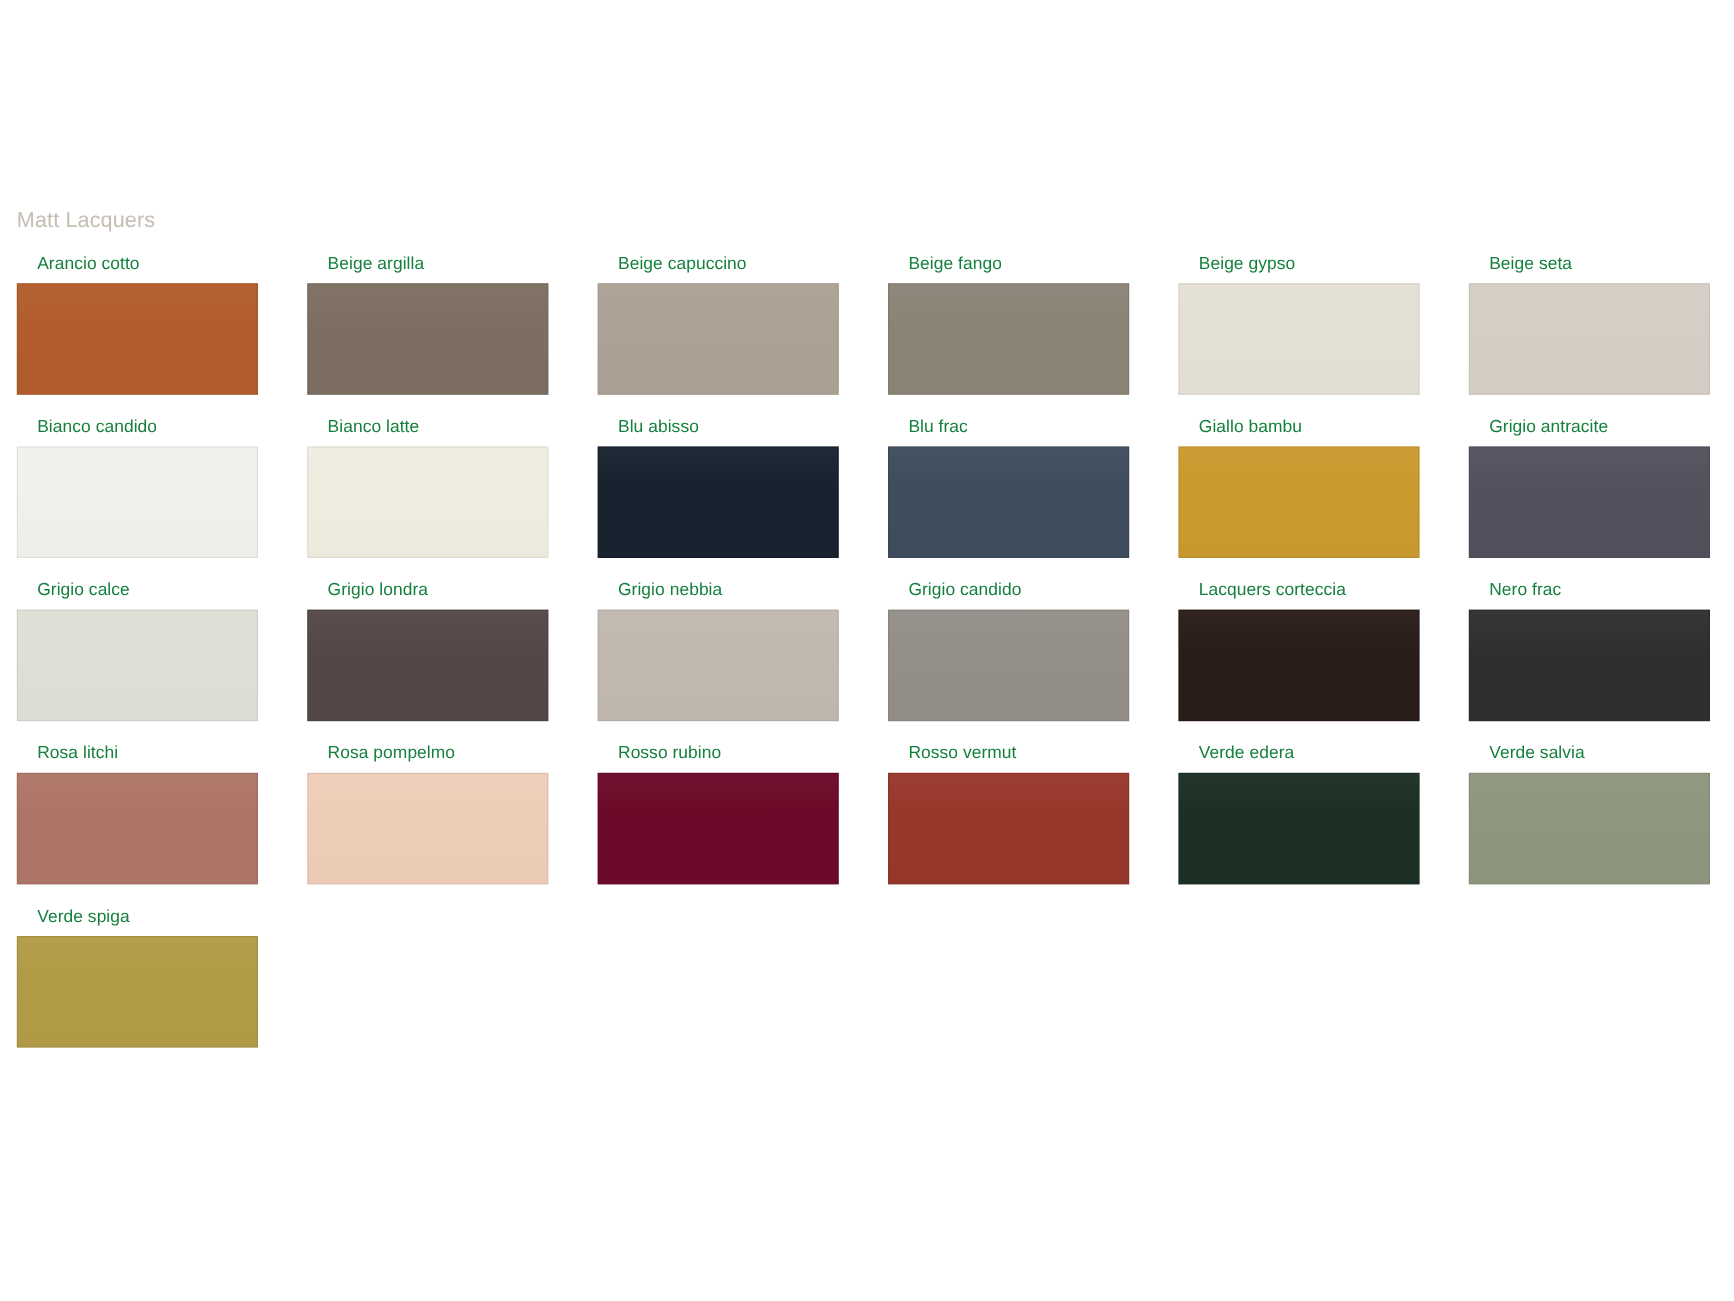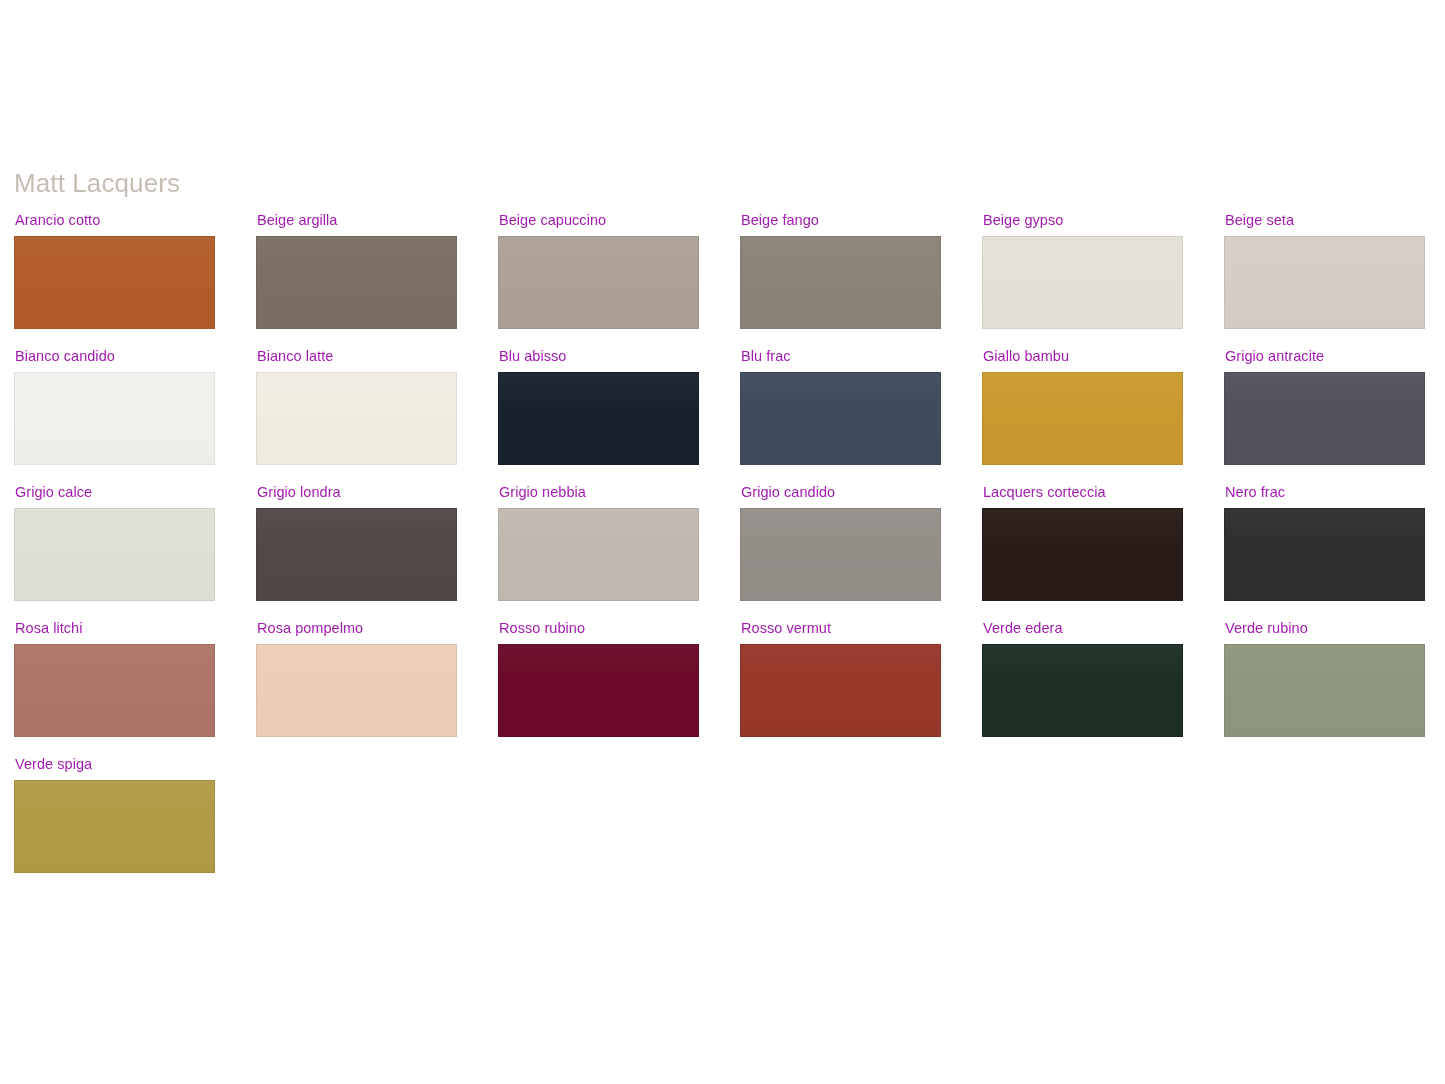--- a/index.html
+++ b/index.html
@@ -25,21 +25,21 @@
   }
 
   .palette-section {
     position: absolute;
     left: 14px;
     top: 168px;
     width: 1417px;
   }
 
   .section-title {
-    font-size: 26px;
+    font-size: 18px;
     font-weight: 400;
     line-height: 30px;
     color: #c5bdb2;
     letter-spacing: 0.1px;
     margin: 0 0 14px 0;
     padding: 0;
     white-space: nowrap;
   }
 
   .swatch-grid {
@@ -52,23 +52,23 @@
 
   .swatch-card {
     width: 201px;
     display: block;
   }
 
   .swatch-label {
     font-size: 14.5px;
     font-weight: 400;
     line-height: 17px;
-    color: #a21caf;
+    color: #15803d;
     letter-spacing: 0.05px;
-    margin: 0 0 7px 1px;
+    margin: 0 0 7px 17px;
     white-space: nowrap;
     overflow: hidden;
     text-overflow: ellipsis;
   }
 
   .swatch-chip {
     width: 201px;
     height: 93px;
     border: 1px solid rgba(0, 0, 0, 0.07);
     display: block;
@@ -181,21 +181,21 @@
         </div>
         <div class="swatch-card">
           <div class="swatch-label">Rosso vermut</div>
           <div class="swatch-chip" style="background-color: rgb(151, 55, 42);"></div>
         </div>
         <div class="swatch-card">
           <div class="swatch-label">Verde edera</div>
           <div class="swatch-chip" style="background-color: rgb(27, 47, 36);"></div>
         </div>
         <div class="swatch-card">
-          <div class="swatch-label">Verde rubino</div>
+          <div class="swatch-label">Verde salvia</div>
           <div class="swatch-chip" style="background-color: rgb(142, 150, 127);"></div>
         </div>
         <div class="swatch-card">
           <div class="swatch-label">Verde spiga</div>
           <div class="swatch-chip" style="background-color: rgb(178, 155, 70);"></div>
         </div>
       </div>
   </section>
 </div>
 

